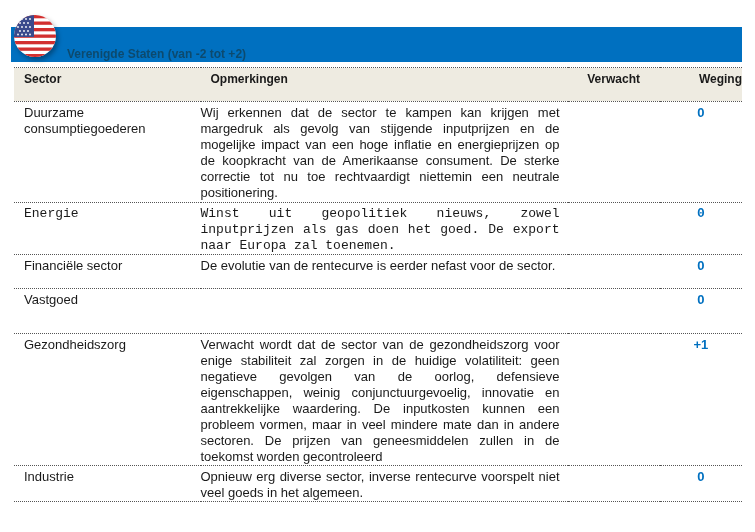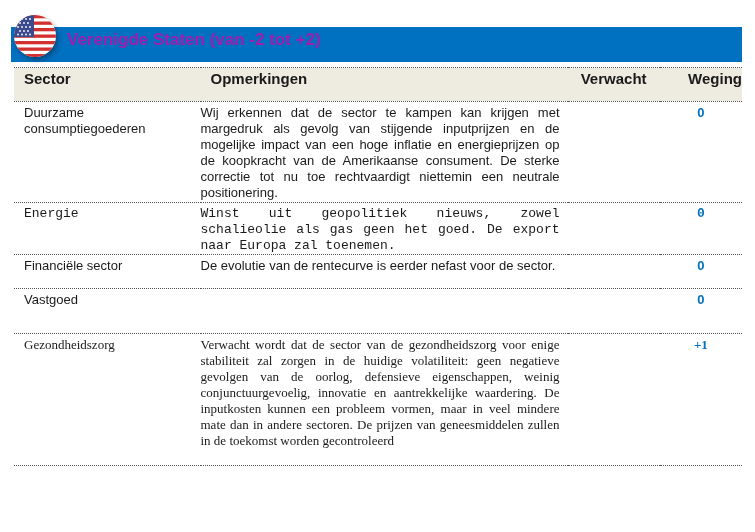--- a/index.html
+++ b/index.html
@@ -1,22 +1,22 @@
 <!DOCTYPE html>
 <html><head>
 <meta charset="utf-8">
 <style>
   html, body { margin:0; padding:0; background:#ffffff; }
   body { width:755px; height:532px; position:relative; overflow:hidden; font-family:"Liberation Sans", sans-serif; color:#1a1a1a; }
   .titlebar { position:absolute; left:11px; top:27px; width:731px; height:35px; background:#0070c0; }
-  .title { position:absolute; left:67px; top:30px; color:#a21caf; font-weight:bold; font-size:17px; line-height:20px; }
+  .title { position:absolute; left:67px; top:44px; color:#0c4a6e; font-weight:bold; font-size:12px; line-height:20px; }
   .flag { position:absolute; left:14px; top:15px; width:42px; height:42px; border-radius:50%; overflow:hidden; box-shadow:2px 3px 5px rgba(0,0,0,0.35); }
   .flag svg { display:block; }
   table { position:absolute; left:14px; top:67px; width:728px; border-collapse:collapse; font-size:13px; }
-  th { background:#eeebe1; font-weight:bold; font-size:15px; text-align:left; height:33px; padding:0 0 0 10px; vertical-align:middle; border-top:1px dotted #555; border-bottom:1px dotted #555; position:relative; }
+  th { background:#eeebe1; font-weight:bold; font-size:12px; text-align:left; height:33px; padding:0 0 0 10px; vertical-align:middle; border-top:1px dotted #555; border-bottom:1px dotted #555; position:relative; }
   th .thtxt { position:relative; top:-6px; }
   th.c2 { text-align:left; }
   th.c3 { text-align:center; padding:0; }
   th.c4 { text-align:right; padding:0; }
   td { vertical-align:top; border-bottom:1px dotted #555; padding:3px 0 0 0; line-height:16px; }
   td.sector { padding-left:10px; width:176px; }
   td.comment { width:358px; text-align:justify; padding-right:8px; }
   td.chg { width:92px; }
   td.weight { width:82px; text-align:center; color:#0070c0; font-weight:bold; font-size:13px; }
 </style>
@@ -70,36 +70,42 @@
   </thead>
   <tbody>
     <tr style="height:101px;">
       <td class="sector">Duurzame consumptiegoederen</td>
       <td class="comment">Wij erkennen dat de sector te kampen kan krijgen met margedruk als gevolg van stijgende inputprijzen en de mogelijke impact van een hoge inflatie en energieprijzen op de koopkracht van de Amerikaanse consument. De sterke correctie tot nu toe rechtvaardigt niettemin een neutrale positionering.</td>
       <td class="chg"></td>
       <td class="weight">0</td>
     </tr>
     <tr style="height:34px;font-family:Liberation Mono, monospace;">
       <td class="sector">Energie</td>
-      <td class="comment">Winst uit geopolitiek nieuws, zowel schalieolie als gas geen het goed. De export naar Europa zal toenemen.</td>
+      <td class="comment">Winst uit geopolitiek nieuws, zowel inputprijzen als gas doen het goed. De export naar Europa zal toenemen.</td>
       <td class="chg"></td>
       <td class="weight">0</td>
     </tr>
     <tr style="height:34px;">
       <td class="sector">Financiële sector</td>
       <td class="comment">De evolutie van de rentecurve is eerder nefast voor de sector.</td>
       <td class="chg"></td>
       <td class="weight">0</td>
     </tr>
     <tr style="height:45px;">
       <td class="sector">Vastgoed</td>
       <td class="comment"></td>
       <td class="chg"></td>
       <td class="weight">0</td>
     </tr>
-    <tr style="height:132px;font-family:Liberation Serif, serif;">
+    <tr style="height:132px;">
       <td class="sector">Gezondheidszorg</td>
       <td class="comment">Verwacht wordt dat de sector van de gezondheidszorg voor enige stabiliteit zal zorgen in de huidige volatiliteit: geen negatieve gevolgen van de oorlog, defensieve eigenschappen, weinig conjunctuurgevoelig, innovatie en aantrekkelijke waardering. De inputkosten kunnen een probleem vormen, maar in veel mindere mate dan in andere sectoren. De prijzen van geneesmiddelen zullen in de toekomst worden gecontroleerd</td>
       <td class="chg"></td>
       <td class="weight">+1</td>
     </tr>
+    <tr style="height:34px;">
+      <td class="sector">Industrie</td>
+      <td class="comment">Opnieuw erg diverse sector, inverse rentecurve voorspelt niet veel goeds in het algemeen.</td>
+      <td class="chg"></td>
+      <td class="weight">0</td>
+    </tr>
   </tbody>
 </table>
 
 </body></html>

